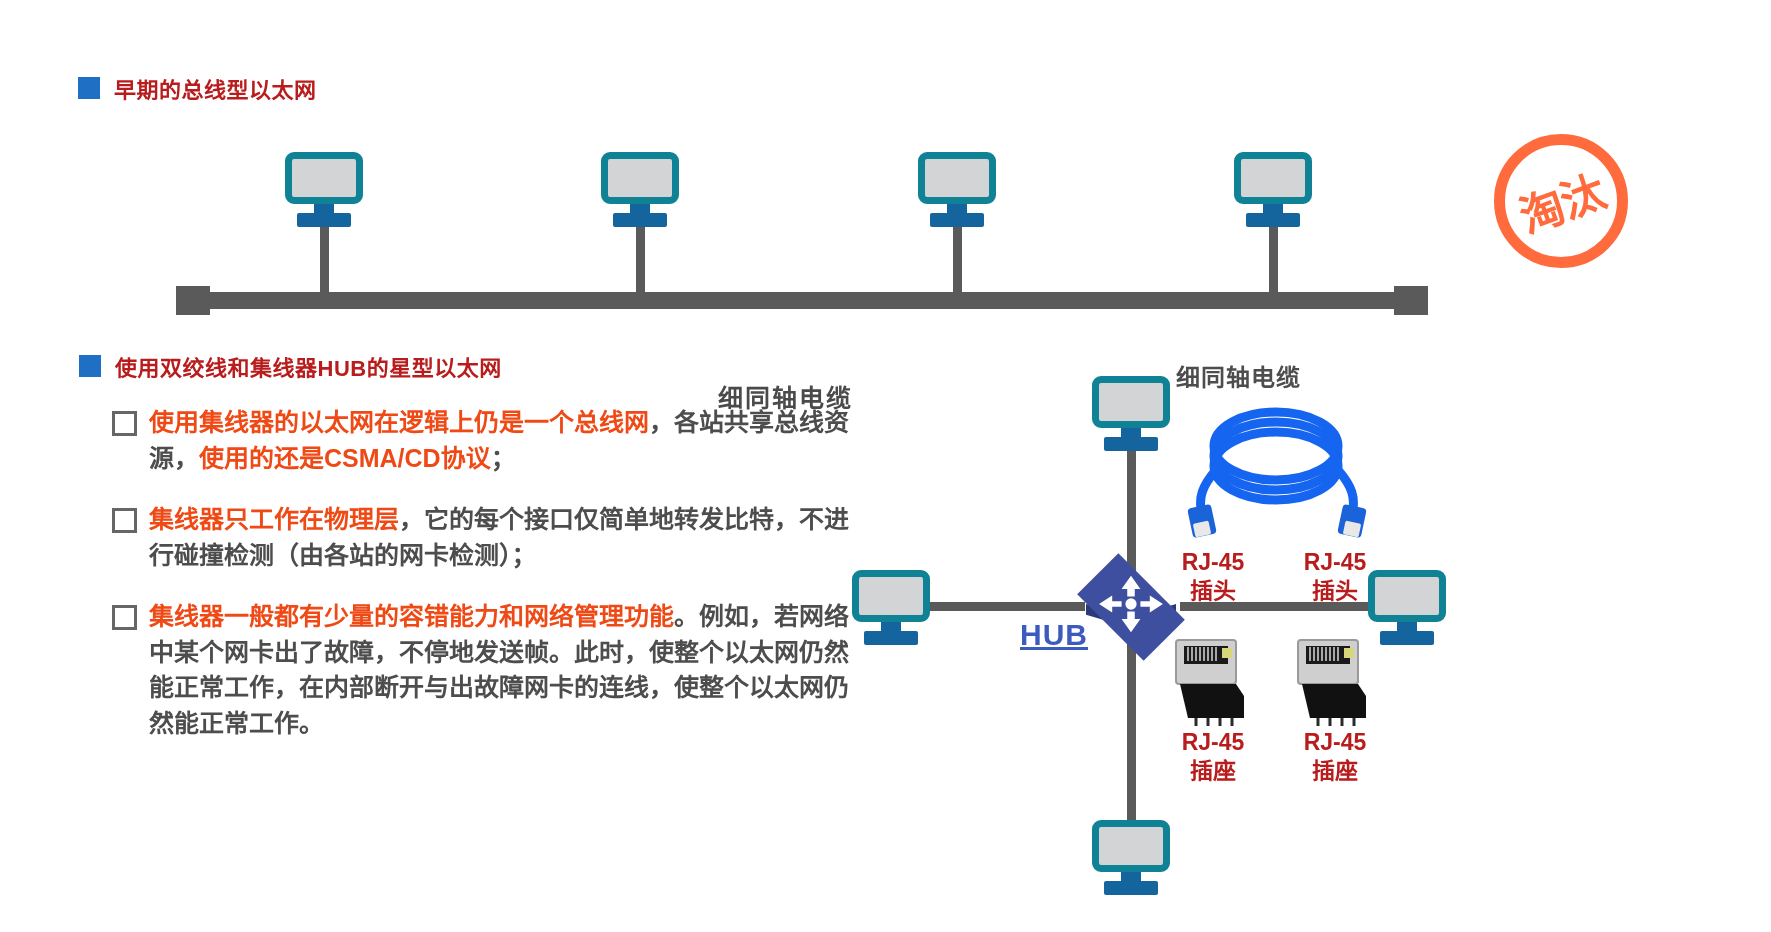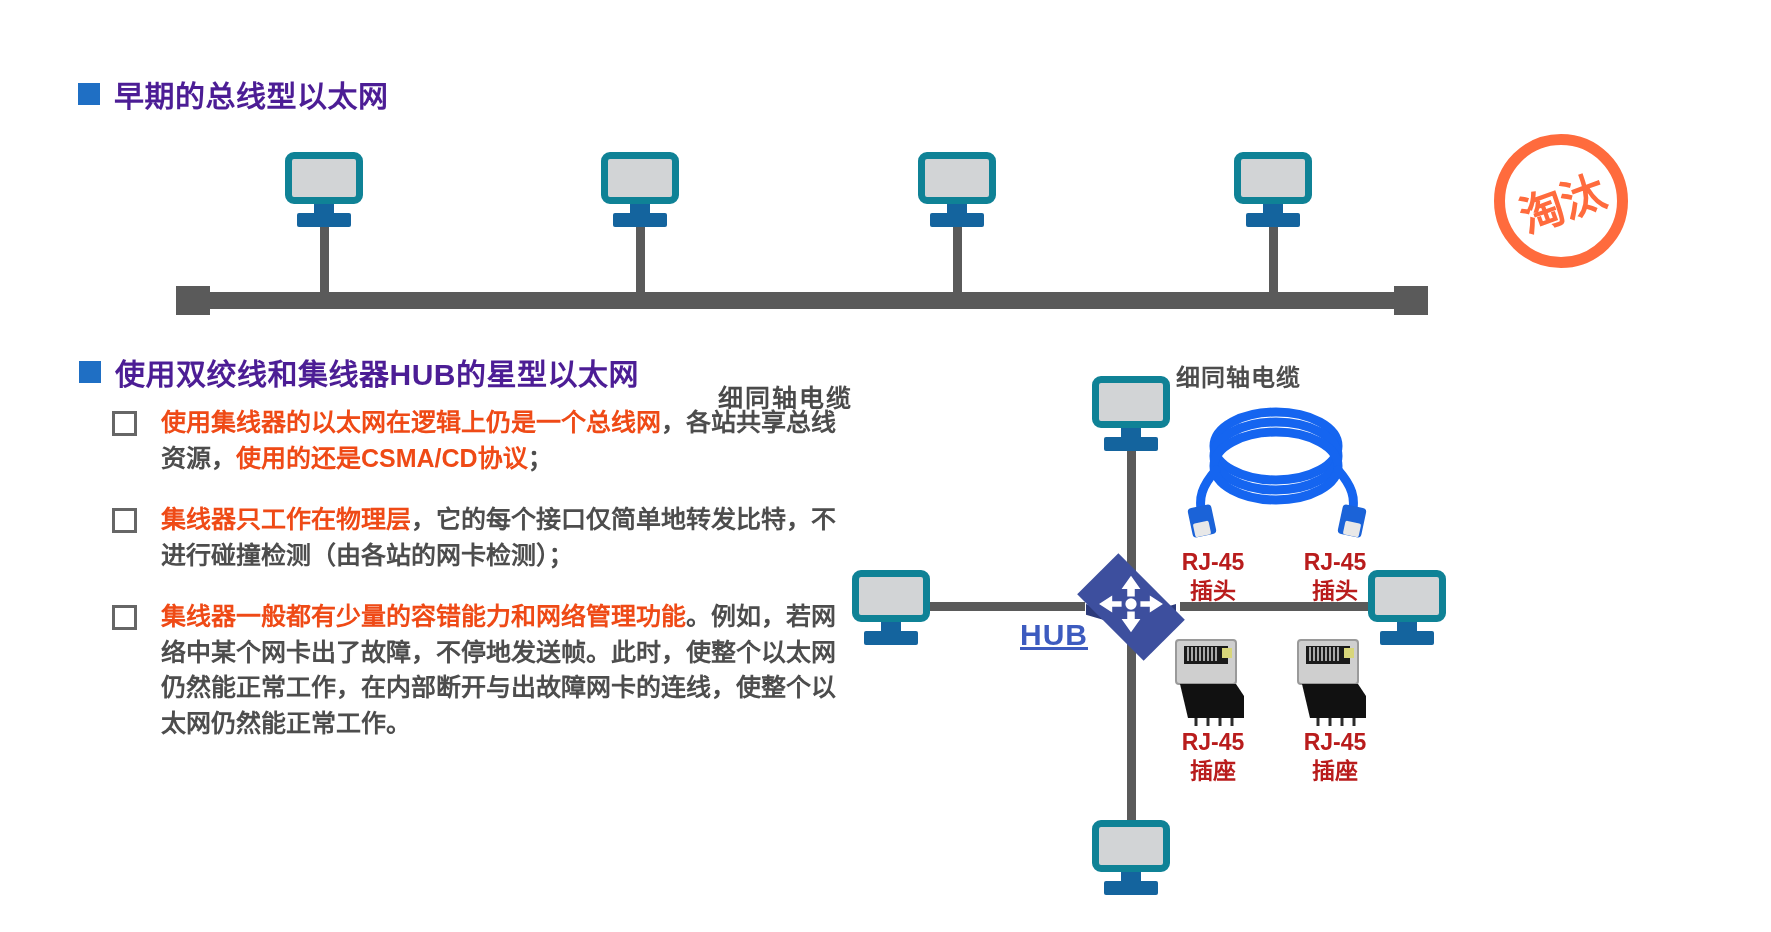--- a/index.html
+++ b/index.html
@@ -14,21 +14,21 @@
   
   .title{
     position:absolute;left:6px;top:2px;
     font-size:35px;font-weight:bold;color:#1565c8;
     letter-spacing:1px;white-space:nowrap;
   }
 
   
   .sec-head{position:absolute;display:flex;align-items:center;gap:14px;white-space:nowrap;}
   .sec-bullet{width:22px;height:22px;background:#1f6fc4;flex:0 0 auto;}
-  .sec-text{font-size:30px;font-weight:bold;color:#4c1d95;letter-spacing:.5px;}
+  .sec-text{font-size:22px;font-weight:bold;color:#b91c1c;letter-spacing:.5px;}
   #sec1{left:78px;top:72px;}
   #sec2{left:79px;top:350px;}
 
   
   .bus-wrap{position:absolute;left:0;top:120px;width:1585px;height:210px;}
   .bus-line{position:absolute;left:176px;top:172px;width:1252px;height:17px;background:#5a5a5a;}
   .bus-term{position:absolute;top:166px;width:34px;height:29px;background:#5a5a5a;}
   .bus-term.left{left:176px;}
   .bus-term.right{left:1394px;}
 
@@ -57,21 +57,21 @@
     font-size:44px;font-weight:bold;color:#ff6b3d;
     transform:rotate(-20deg);
     letter-spacing:-1px;
     text-shadow:
       2px 0 0 #fff,-2px 0 0 #fff,0 2px 0 #fff,0 -2px 0 #fff,
       2px 2px 0 #fff,-2px 2px 0 #fff,2px -2px 0 #fff,-2px -2px 0 #fff;
   }
 
   
   .bullets{position:absolute;left:112px;top:405px;width:740px;}
-  .bullet{display:flex;gap:24px;margin-bottom:26px;}
+  .bullet{display:flex;gap:12px;margin-bottom:26px;}
   .chk{
     flex:0 0 auto;width:25px;height:25px;border:3px solid #666;
     background:#fff;margin-top:6px;box-sizing:border-box;
   }
   .btxt{
     font-size:25px;line-height:1.42;color:#4d4d4d;font-weight:bold;
     letter-spacing:0px;
   }
   .hi{color:#ef4a16;}
 

